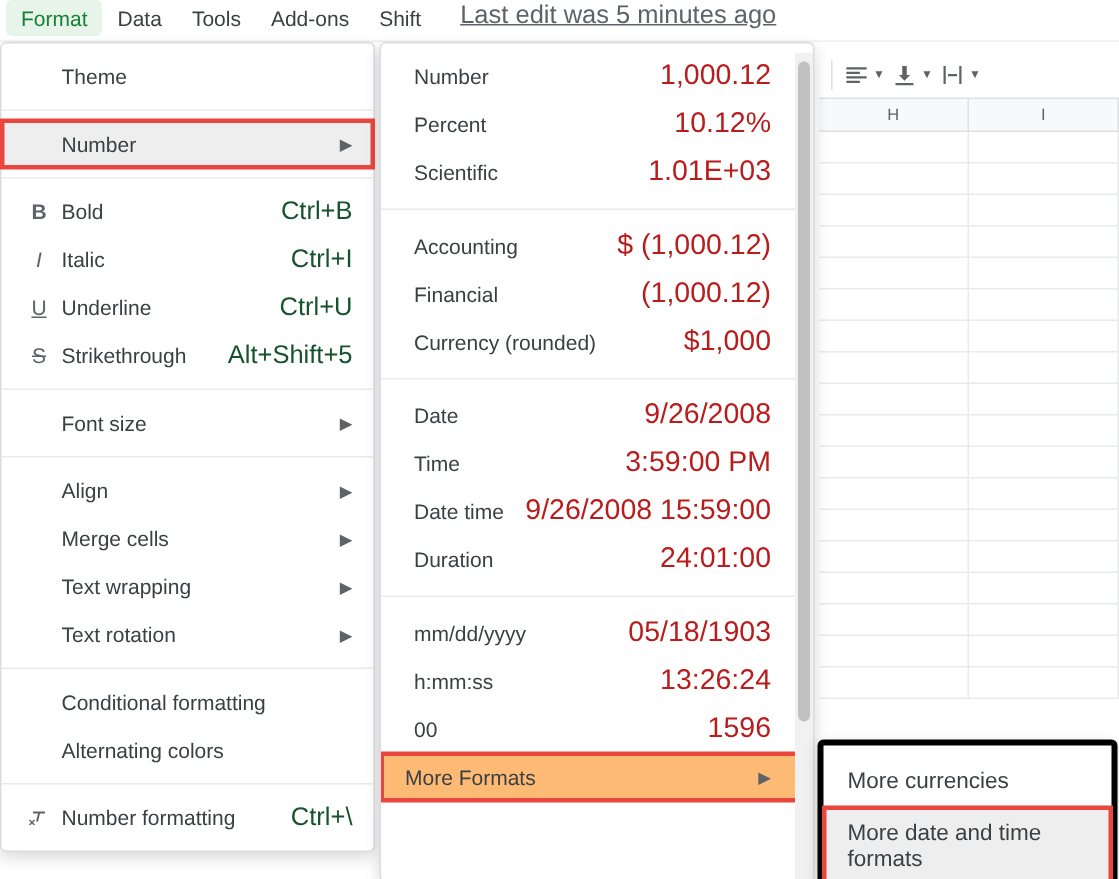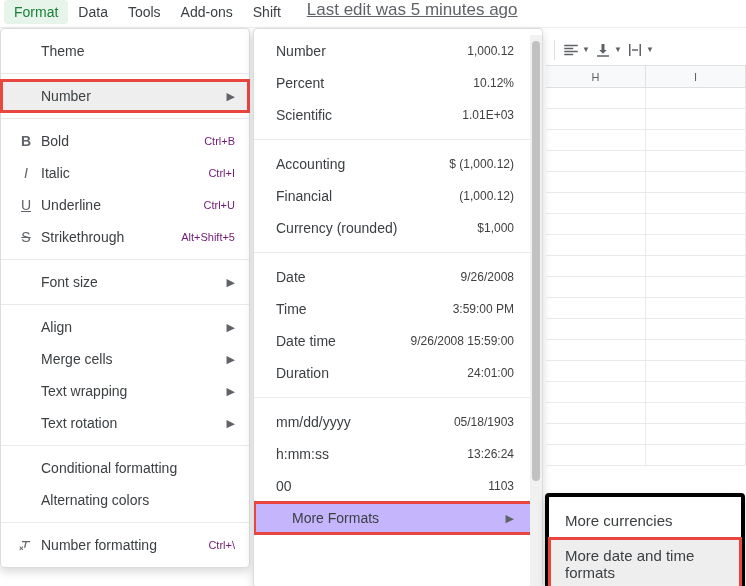--- a/index.html
+++ b/index.html
@@ -105,21 +105,21 @@
     outline: 3px solid #e9463f;
     outline-offset: -2px;
   }
   .fm-icon {
     width: 22px;
     display:flex;
     justify-content:center;
     color:#5f6368;
   }
   .fm-label { flex:1; padding-left: 4px;}
-  .fm-shortcut { color:#701a75; font-size: 11px;}
+  .fm-shortcut { color:#14532d; font-size: 17px;}
   .fm-arrow { color:#5f6368; font-size: 11px;}
   .fm-sep { height:1px; background:#e8eaed; margin:6px 0;}
   
   .number-menu {
     position: absolute;
     top: 28px;
     left: 253px;
     width: 290px;
     background:#fff;
     border:1px solid #dadce0;
@@ -129,27 +129,27 @@
     height: 560px;
   }
   .nm-body { height: 555px; overflow:hidden; position:relative; padding-right: 10px;}
   .nm-item {
     display:flex;
     padding: 8px 18px 8px 22px;
     height: 32px;
     align-items:center;
   }
   .nm-label { flex:1; color:#3c4043;}
-  .nm-example { color:#404040; font-size:12px;}
+  .nm-example { color:#b91c1c; font-size:19px;}
   .nm-sep { height:1px; background:#e8eaed; margin:8px 0;}
   .nm-more {
-    background:#c4b5fd;
+    background:#fdba74;
     outline:3px solid #e9463f;
     outline-offset:-2px;
-    padding-left: 38px;
+    padding-left: 16px;
   }
   .nm-scrollbar {
     position:absolute; right:0; top:0; width:12px; height:100%;
     background:#f1f1f1;
   }
   .nm-thumb { position:absolute; right:2px; top:6px; width:8px; height:440px; background:#c1c1c1; border-radius:4px;}
   
   .more-menu {
     position:absolute;
     top: 465px;
@@ -417,21 +417,21 @@
     <div class="nm-item">
       <span class="nm-label">mm/dd/yyyy</span>
       <span class="nm-example">05/18/1903</span>
     </div>
     <div class="nm-item">
       <span class="nm-label">h:mm:ss</span>
       <span class="nm-example">13:26:24</span>
     </div>
     <div class="nm-item">
       <span class="nm-label">00</span>
-      <span class="nm-example">1103</span>
+      <span class="nm-example">1596</span>
     </div>
     <div class="nm-item nm-more">
       <span class="nm-label">More Formats</span>
       <span class="fm-arrow">▶</span>
     </div>
     <div class="nm-scrollbar">
       <div class="nm-thumb"></div>
     </div>
   </div>
 </div>

